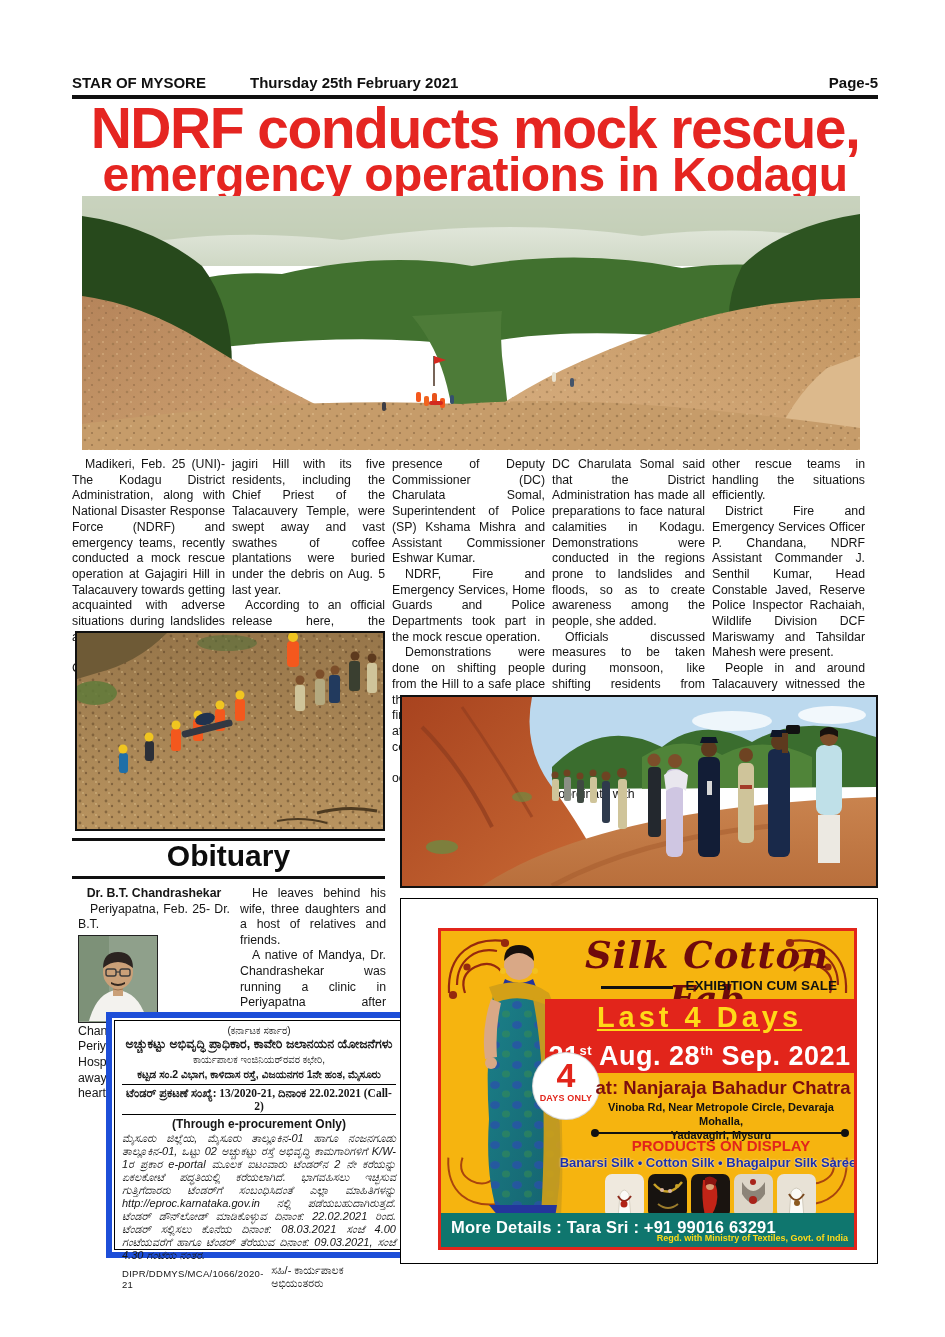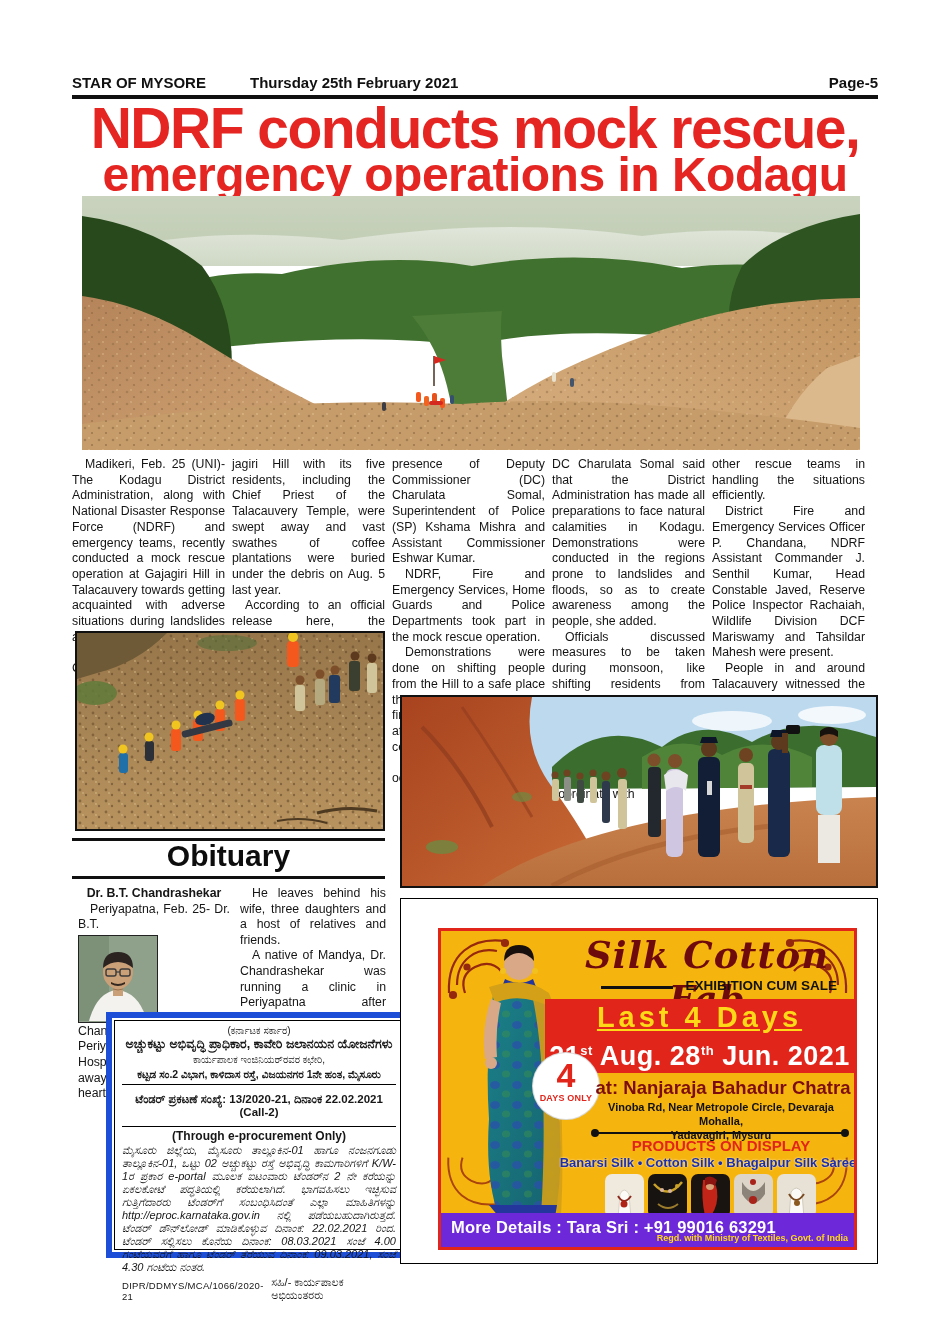--- a/index.html
+++ b/index.html
@@ -43,21 +43,21 @@
 
   
   .notice { position:absolute; left:78px; top:1012px; width:306px; height:246px; border:6px solid #1d4ed8; background:#fff;margin-left:28px; }
   .notice-inner { position:absolute; inset:2px; border:1px solid #000; padding:4px 7px 3px 7px; font-size:10.5px; }
   .nt-center { text-align:center; }
   .nt-govt { font-size:10px; }
   .nt-title { font-weight:bold; font-size:12.5px; line-height:1.25; }
   .nt-office { font-size:10px; margin-top:1px; }
   .nt-addr { font-weight:bold; font-size:10.5px; margin-top:2px; }
   .nt-phone { font-weight:bold; font-size:11px; margin-top:1px; }
-  .nt-tender { border-top:1.5px solid #000; border-bottom:1.5px solid #000; font-weight:bold; font-size:11.5px; text-align:center; padding:8px 0; margin-top:3px; }
+  .nt-tender { border-top:1.5px solid #000; border-bottom:1.5px solid #000; font-weight:bold; font-size:11.5px; text-align:center; padding:2px 0; margin-top:3px;font-family:Liberation Serif, serif; }
   .nt-mode { font-weight:bold; font-size:12px; text-align:center; padding:2px 0 1px 0; }
   .nt-body { text-align:justify; font-size:11px; line-height:13px;font-style:italic; }
   .nt-foot { display:flex; justify-content:flex-start; align-items:flex-end; margin-top:2px; }
   .nt-ref { font-size:9.5px; letter-spacing:0.3px; }
   .nt-sign { font-weight:normal; font-size:11px; }
 
   
   .ad-outer { position:absolute; left:400px; top:898px; width:478px; height:366px; border:1.5px solid #000; background:#fff; }
   .ad { position:absolute; left:37px; top:29px; width:419px; height:322px; background:#f6b40f; border:3px solid #e2251b; overflow:hidden; }
   .ad-flourish { position:absolute; opacity:0.9; }
@@ -77,21 +77,21 @@
   .ad-divider { position:absolute; left:152px; top:201px; width:254px; height:2px; background:#111; }
   .ad-divider::before, .ad-divider::after { content:""; position:absolute; top:-3px; width:8px; height:8px; border-radius:50%; background:#111; }
   .ad-divider::before { left:-2px; } .ad-divider::after { right:-2px; }
   .ad-prodhead { position:absolute; left:150px; top:206px; width:260px; text-align:center; font-weight:bold; font-size:15px; color:#e2251b; }
   .ad-prods { position:absolute; left:118px; top:224px; width:298px; text-align:center; font-weight:bold; font-size:13px; color:#1d2fa8; text-shadow:0 0 2px #fff; }
   .ad-thumbs { position:absolute; left:164px; top:243px; width:212px; display:flex; gap:4px; }
   .ad-thumb { width:39px; height:44px; border-radius:7px; overflow:hidden; }
   .ad-drivepill { position:absolute; left:146px; top:292px; width:262px; height:15px; background:#1d2fa8; border-radius:8px; text-align:center; color:#ffd918; font-style:italic; font-weight:bold; font-size:10px; line-height:15px; font-family:"DejaVu Serif", serif; }
   .ad-organiser2 { position:absolute; left:146px; top:308px; width:262px; text-align:center; font-weight:bold; font-size:11px; color:#111; }
   .ad-cardpill { position:absolute; left:286px; top:318px; width:126px; height:31px; background:#fff; border-radius:8px 8px 0 0; text-align:center; font-weight:bold; font-size:8.6px; color:#111; line-height:10.5px; padding-top:5px; }
-  .ad-strip { position:absolute; left:0px; bottom:0px; width:100%; height:34px; background:#6d28d9; }
+  .ad-strip { position:absolute; left:0px; bottom:0px; width:100%; height:34px; background:#0f766e; }
   .ad-contact { position:absolute; left:10px; top:5px; font-weight:bold; font-size:16.5px; color:#fff; letter-spacing:0.2px; }
   .ad-regd { position:absolute; right:6px; bottom:4px; font-weight:bold; font-size:9px; color:#ffd918; }
 </style>
 </head>
 <body>
 
 <div class="page">
 
   <div class="masthead">
     <span>STAR OF MYSORE</span>
@@ -398,21 +398,21 @@
         <path d="M46,60 Q36,90 40,120 L52,118 Q50,90 56,64 Z" fill="#d9a886"></path>
         <circle cx="46" cy="124" r="6" fill="#d9a886"></circle>
       </svg>
 
       <div class="ad-brand">Silk Cotton Fab</div>
       <div class="ad-subline"></div>
       <div class="ad-sub">EXHIBITION CUM SALE</div>
 
       <div class="ad-redbox">
         <div class="ad-last">Last 4 Days</div>
-        <div class="ad-dates"><span>21</span><sup>st</sup><span> Aug. 28</span><sup>th</sup><span> Jun. 2021</span></div>
+        <div class="ad-dates"><span>21</span><sup>st</sup><span> Aug. 28</span><sup>th</sup><span> Sep. 2021</span></div>
       </div>
 
       <div class="ad-badge">
         <span class="n">4</span>
         <span class="t">DAYS ONLY</span>
       </div>
 
       <div class="ad-venue">at: Nanjaraja Bahadur Chatra</div>
       <div class="ad-addr">
         <div>Vinoba Rd, Near Metropole Circle, Devaraja Mohalla,</div>

